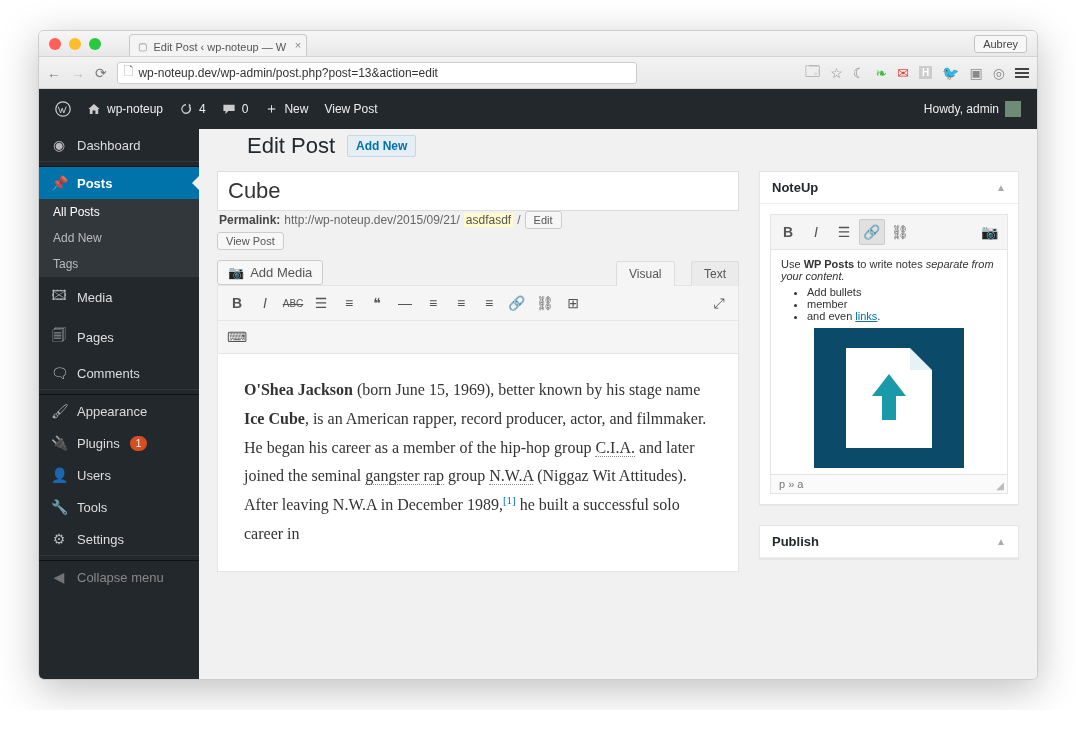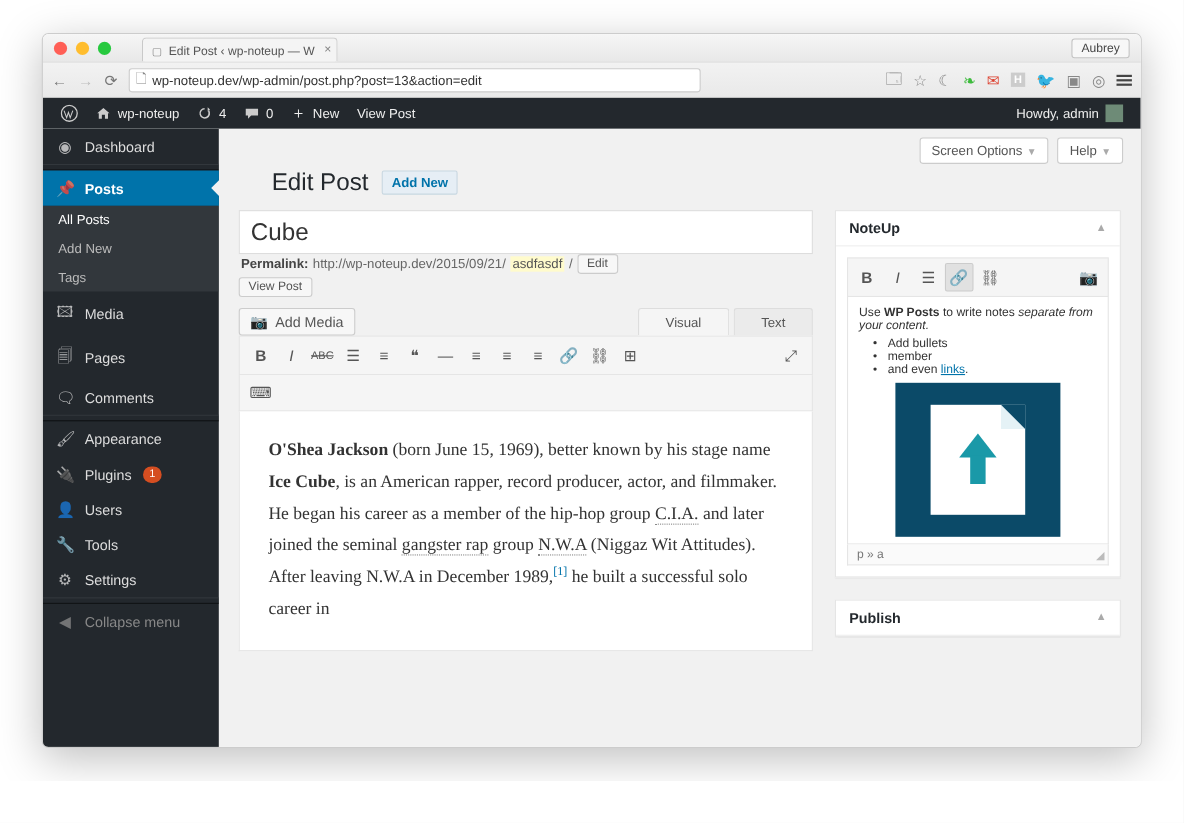--- a/index.html
+++ b/index.html
@@ -49,21 +49,21 @@
   .nav-icn { color:#777; font-size:14px; cursor:pointer;}
   .urlbox { flex:0 0 520px; display:flex; align-items:center; background:#fff; border:1px solid #ccc; border-radius:3px; height:22px; padding:0 6px; font-size:12px; color:#333;}
   .urlbox .doc { color:#888; margin-right:5px; }
   .ext-icons { margin-left:auto; display:flex; align-items:center; gap:10px; }
   .ext { font-size:14px; }
   .ext-grey{color:#888;} .ext-red{color:#d43;} .ext-blue{color:#1da1f2;} .ext-green{color:#3dbb3d;}
   .hambox{display:inline-flex;flex-direction:column;gap:2px;}
   .hambox span{width:14px;height:2px;background:#444;}
   
   .wp-adminbar {
-    height: 28px; background:#23282d; color:#eee; display:flex; align-items:center; padding:0 8px; font-size:12px;
+    height: 40px; background:#23282d; color:#eee; display:flex; align-items:center; padding:0 8px; font-size:12px;
   }
   .ab-item { display:flex; align-items:center; gap:6px; padding:0 8px; color:#eee; cursor:pointer;}
   .ab-count { color: #eee; }
   .ab-spacer{flex:1;}
   .avatar-sq{width:16px;height:16px;background:#6e8b77;display:inline-block;}
   
   .wp-body { flex:1; display:flex; overflow:hidden;}
   .sidebar { width:160px; background:#23282d; color:#eee; font-size:13px; display:flex; flex-direction:column;}
   .menu-item { display:flex; align-items:center; gap:10px; padding:8px 12px; color:#ddd; cursor:pointer;}
   .menu-item.current{ background:#0073aa; color:#fff; font-weight:600; position:relative;}
@@ -93,21 +93,21 @@
   }
   .permalink-row{ font-size:12px; color:#666; padding:0 2px; display:flex; align-items:center; flex-wrap:wrap; gap:4px;}
   .permalink-row b{color:#444;}
   .slug{ background:#fffbcc; color:#555; padding:0 2px;}
   .minibtn{ background:#f7f7f7; border:1px solid #ccc; border-radius:3px; font-size:11px; padding:2px 8px; color:#555; cursor:pointer;}
   .viewpost-row{ margin-top:2px;}
   .editor-box{ margin-top:10px;}
   .ed-top{ display:flex; align-items:center;}
   .addmedia{ background:#f7f7f7; border:1px solid #ccc; border-radius:3px; padding:4px 10px; font-size:13px; color:#555; display:flex; align-items:center; gap:6px; cursor:pointer;}
   .ed-tabs{ margin-left:auto;}
-  .ed-tab{ background:#ebebeb; border:1px solid #ddd; border-bottom:none; padding:5px 24px; font-size:12px; color:#555; cursor:pointer; border-radius:3px 3px 0 0;}
+  .ed-tab{ background:#ebebeb; border:1px solid #ddd; border-bottom:none; padding:5px 12px; font-size:12px; color:#555; cursor:pointer; border-radius:3px 3px 0 0;margin-left:12px;}
   .ed-tab.active{ background:#f5f5f5; color:#555;}
   .ed-toolbar{ background:#f5f5f5; border:1px solid #e5e5e5; padding:4px 6px; display:flex; flex-wrap:wrap; gap:2px;}
   .tbtn{ width:26px; height:26px; display:inline-flex; align-items:center; justify-content:center; color:#555; border-radius:2px; font-size:14px; cursor:pointer;}
   .abc{ font-size:10px; text-decoration:line-through;}
   .ed-toolbar2{ background:#f5f5f5; border:1px solid #e5e5e5; border-top:none; padding:3px 6px;}
   .ed-content{ background:#fff; border:1px solid #e5e5e5; border-top:none; padding:22px 26px; font-family: Georgia, 'Times New Roman', serif; font-size:16px; color:#333; line-height:1.8;}
   .ed-content .dotted{ border-bottom:1px dotted #888;}
   .sup{font-size:11px; vertical-align:super; color:#0073aa;}
   
   .postbox{ background:#fff; border:1px solid #e5e5e5; box-shadow:0 1px 1px rgba(0,0,0,.04);}
@@ -269,24 +269,20 @@
         <span>Settings</span>
       </div>
       <div class="menu-sep"></div>
       <div class="menu-item" style="color:#888;">
         <span class="micon">◀</span>
         <span>Collapse menu</span>
       </div>
     </div>
 
     <div class="content">
-      <div class="topactions">
-        <button class="screenbtn"><span>Screen Options</span><span class="caret">▼</span></button>
-        <button class="screenbtn"><span>Help</span><span class="caret">▼</span></button>
-      </div>
       <div class="page-head">
         <h1>Edit Post</h1>
         <button class="btn-addnew">Add New</button>
       </div>
 
       <div class="cols">
 
         <div class="col-main">
           <input class="title-input" value="Cube" style="">
           <div class="permalink-row">

